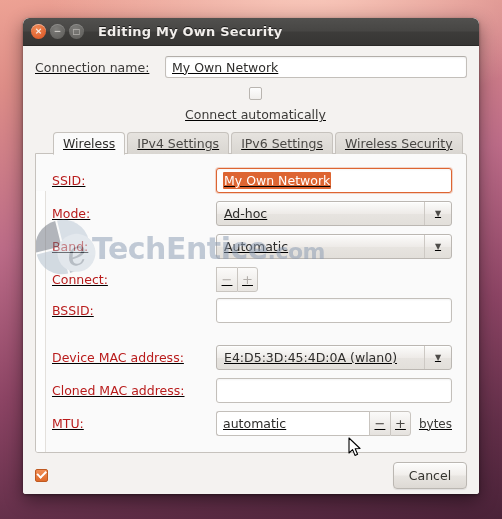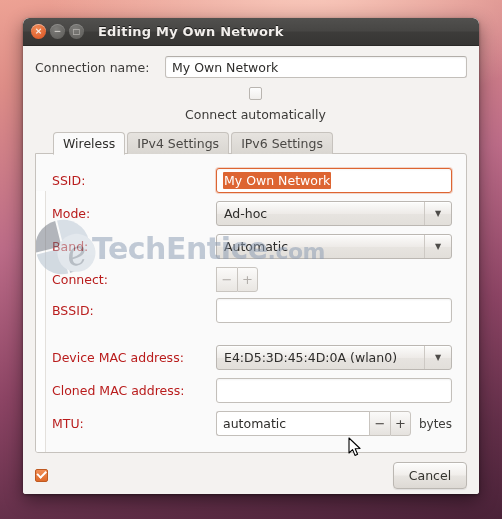--- a/index.html
+++ b/index.html
@@ -37,21 +37,21 @@
               box-shadow:inset 0 1px 0 rgba(255,255,255,.45);}
   .wbtn.min,.wbtn.max{background:radial-gradient(circle at 40% 32%,#7e7d7a,#5b5a57);
               box-shadow:inset 0 1px 0 rgba(255,255,255,.2);color:#cfccc8;}
   .wbtn .glyph{font-size:9px;font-weight:bold;transform:translateY(-.5px);}
   .wbtn.max .glyph{font-size:8px;}
   .wtitle{
     flex:1;text-align:left;margin-left:14px;color:#f2efec;font-size:13px;font-weight:bold;
     text-shadow:0 -1px 0 rgba(0,0,0,.6);letter-spacing:.2px;
   }
 
-  .wbody{flex:1;background:#f4f2f0;padding:10px 12px 0 12px;display:flex;flex-direction:column;position:relative;}
+  .wbody{flex:1;background:#f4f2f0;padding:10px 12px 0 12px;display:flex;flex-direction:column;position:relative;text-decoration:underline;}
 
   .row-conn{display:flex;align-items:center;margin-bottom:9px;}
   .lbl{font-size:12.5px;color:#3c3b39;}
   .lbl-conn{width:130px;flex:0 0 auto;}
 
   .input{
     background:#ffffff;border:1px solid #c3bfba;border-top-color:#b2aea9;
     border-radius:3px;height:22px;font-size:12.5px;color:#2e2d2b;
     padding:0 6px;display:flex;align-items:center;box-sizing:border-box;
     box-shadow:inset 0 1px 2px rgba(0,0,0,.06);
@@ -164,39 +164,40 @@
       <div class="wbtn close">
         <span class="glyph">×</span>
       </div>
       <div class="wbtn min">
         <span class="glyph">−</span>
       </div>
       <div class="wbtn max">
         <span class="glyph">□</span>
       </div>
     </div>
-    <div class="wtitle">Editing My Own Network</div>
+    <div class="wtitle">Editing My Own Security</div>
   </div>
 
   <div class="wbody">
 
     <div class="row-conn">
       <span class="lbl lbl-conn">Connection name:</span>
       <div class="input grow">My Own Network</div>
     </div>
 
     <div class="chkrow">
       <span class="chk"></span>
       <span class="lbl">Connect automatically</span>
     </div>
 
     <div class="tabs">
       <div class="tab active">Wireless</div>
       <div class="tab">IPv4 Settings</div>
       <div class="tab">IPv6 Settings</div>
+      <div class="tab">Wireless Security</div>
     </div>
 
     <div class="panel">
 
       <div class="scrollstrip"></div>
 
       <div class="watermark">
         <div class="wm-logo">
           <svg width="74" height="66" viewBox="0 0 74 66" xmlns="http://www.w3.org/2000/svg">
             <g transform="rotate(-14 37 33)">

